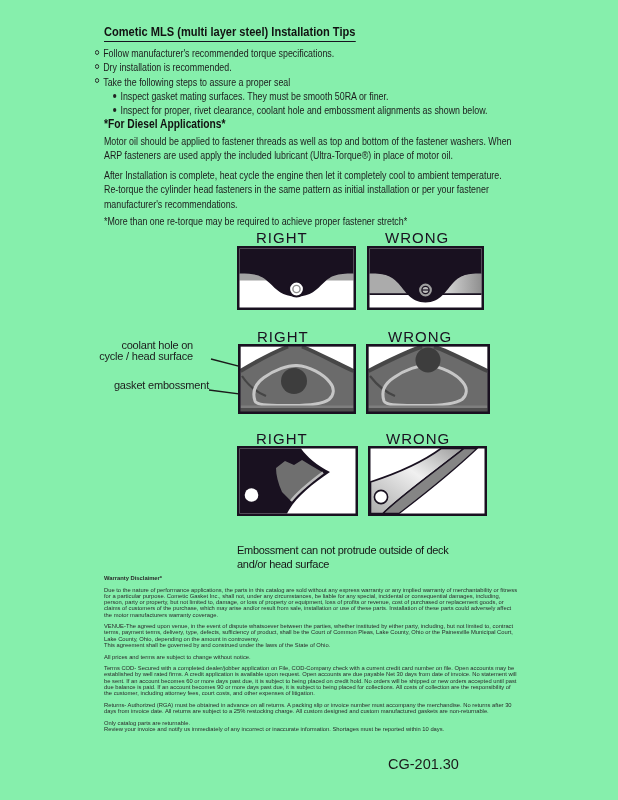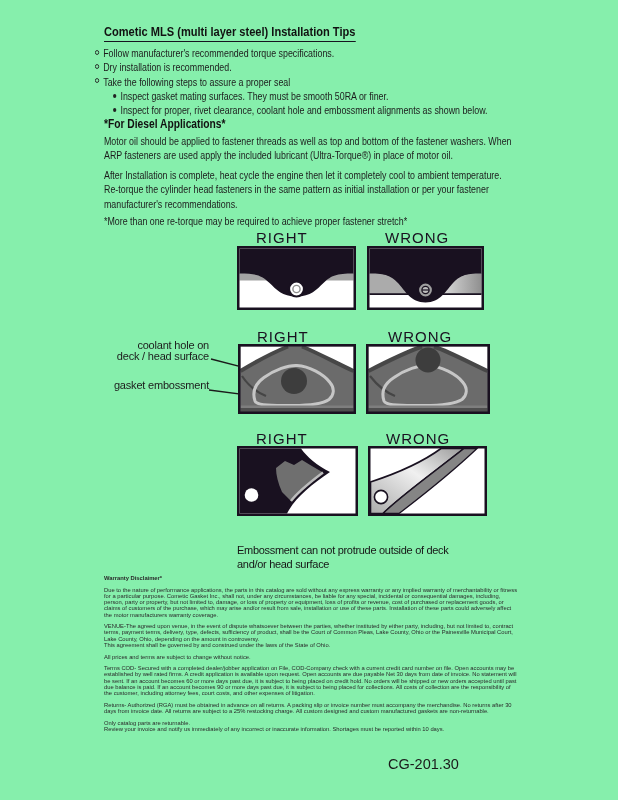--- a/index.html
+++ b/index.html
@@ -86,23 +86,23 @@
     <circle cx="58.5" cy="44" r="7.5" fill="#9f9f9f" stroke="#191120" stroke-width="2.2"></circle>
     <circle cx="58.5" cy="44" r="3.6" fill="#bdbdbd" stroke="#191120" stroke-width="1.3"></circle>
     <line x1="55" y1="44" x2="62" y2="44" stroke="#191120" stroke-width="1.2"></line>
     <rect x="1.25" y="1.25" width="114.5" height="61.5" fill="none" stroke="#191120" stroke-width="2.5"></rect>
   </svg>
 
 
   <div class="abs fig-label" style="left:257px;top:328px;">RIGHT</div>
   <div class="abs fig-label" style="left:388px;top:328px;">WRONG</div>
 
-  <div class="abs callout" style="right:409px;top:340px;">
+  <div class="abs callout" style="right:425px;top:340px;">
     <div>coolant hole on</div>
-    <div>deck / head surface</div>
+    <div>cycle / head surface</div>
   </div>
   <div class="abs callout" style="right:409px;top:380px;">gasket embossment</div>
 
   <svg class="abs" style="left:205px;top:352px;" width="100" height="50" viewBox="0 0 100 50">
     <line x1="6" y1="7" x2="80" y2="26" stroke="#1a1a1a" stroke-width="1.3"></line>
     <line x1="4" y1="38" x2="57" y2="45" stroke="#1a1a1a" stroke-width="1.3"></line>
   </svg>
 
   <svg class="abs" style="left:238px;top:344px;" width="118" height="70" viewBox="0 0 118 70">
     <rect x="1.25" y="1.25" width="115.5" height="67.5" fill="#6b6b6b"></rect>

